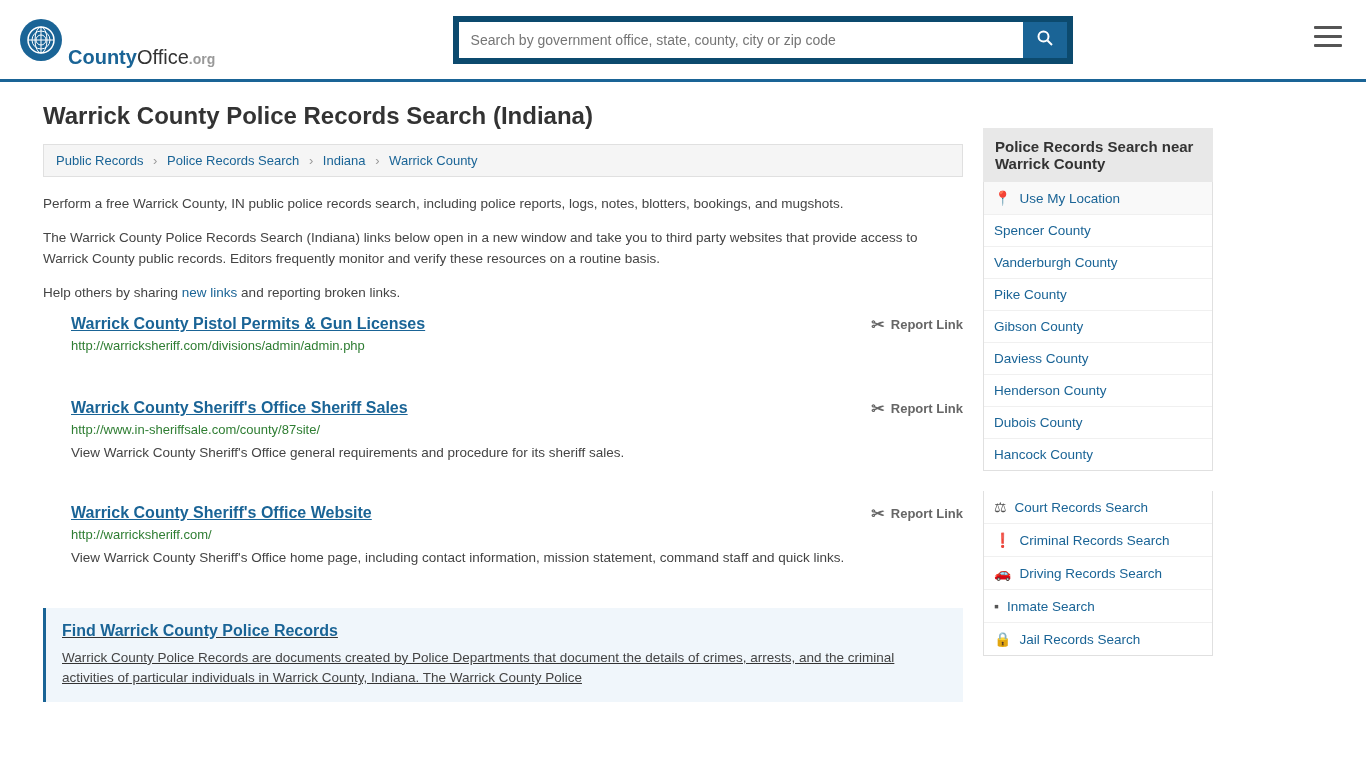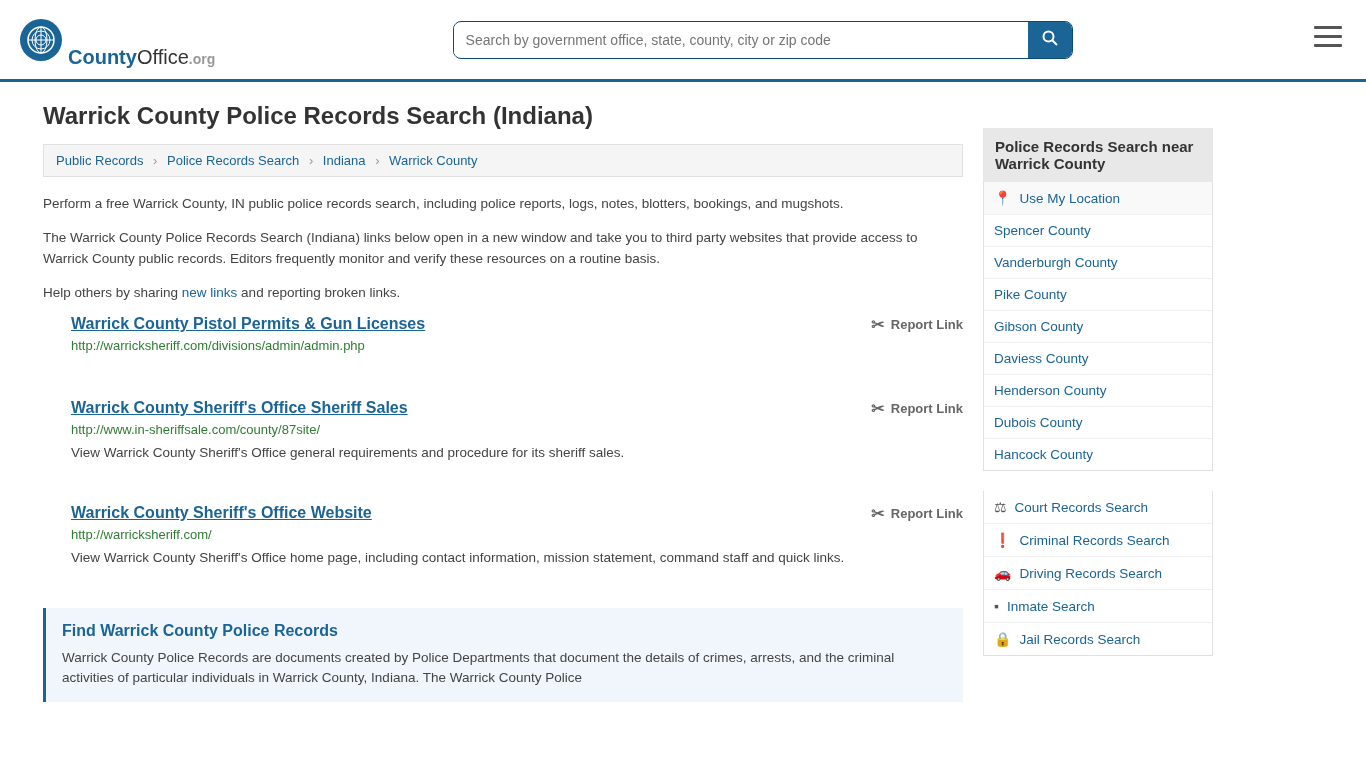--- a/index.html
+++ b/index.html
@@ -39,22 +39,22 @@
     }
     #logo-text span { color: #1a6496; font-weight: bold; }
     #logo-text .org { color: #999; font-size: 14px; }
 
     #search-area {
       display: flex;
       align-items: center;
       flex: 1;
       max-width: 620px;
       margin: 0 14px;
-      border: 1px solid #0c4a6e;
-      border-radius: 8px;
+      border: 6px solid #0c4a6e;
+      border-radius: 0;
       overflow: hidden;
     }
     #search-input {
       flex: 1;
       border: none;
       outline: none;
       padding: 8px 12px;
       font-size: 14px;
       color: #666;
     }
@@ -156,20 +156,21 @@
       font-size: 13.5px;
       color: #444;
       line-height: 1.5;
     }
 
     .find-section {
       background: #f0f6fb;
       padding: 14px 16px;
       margin-top: 10px;
       border-left: 3px solid #1a6496;
+      text-decoration: underline;
     }
     .find-section h3 {
       font-size: 16px;
       color: #1a6496;
       margin-bottom: 8px;
     }
     .find-section p {
       font-size: 13.5px;
       color: #444;
       line-height: 1.5;

